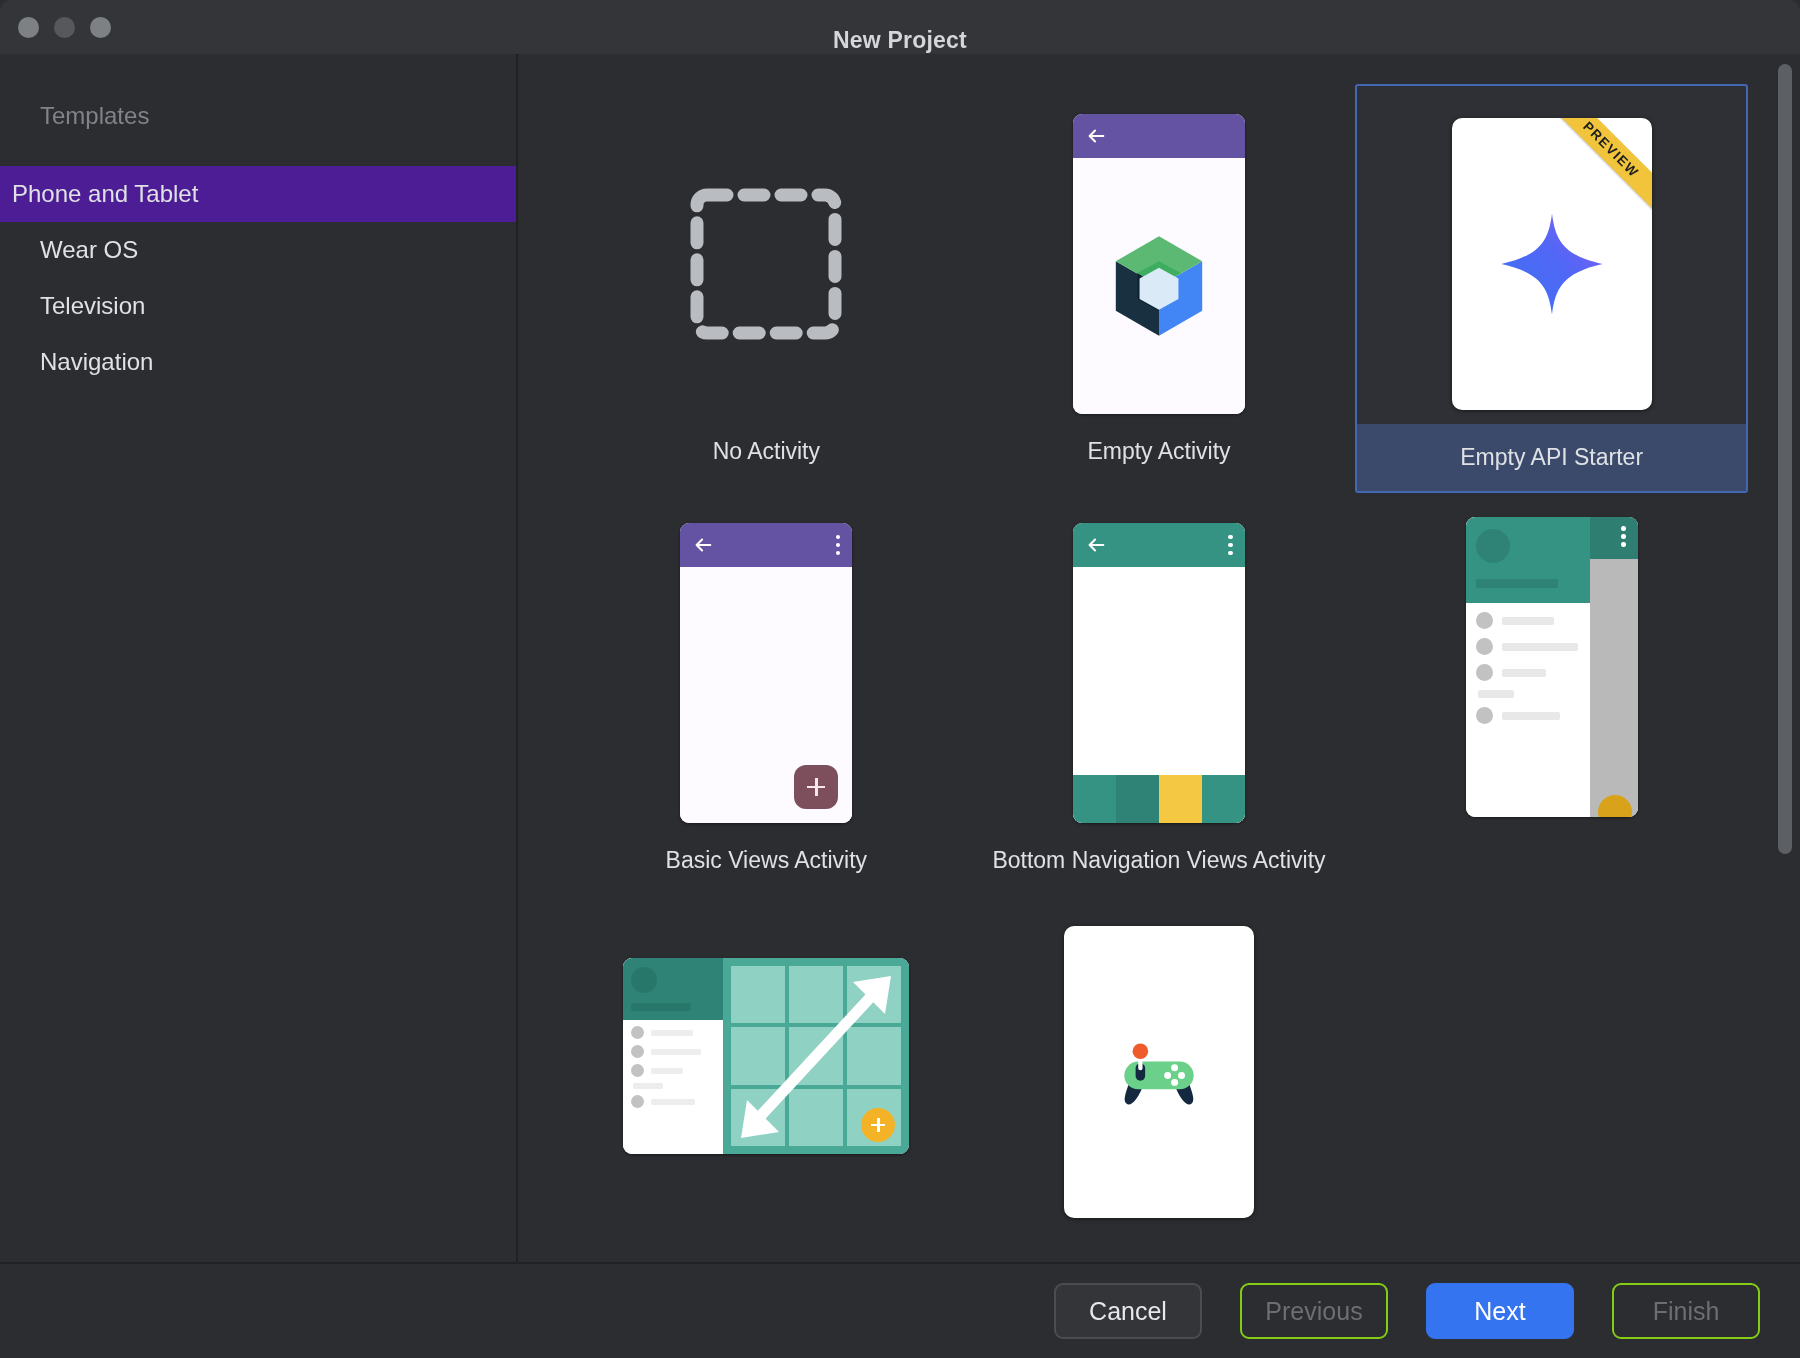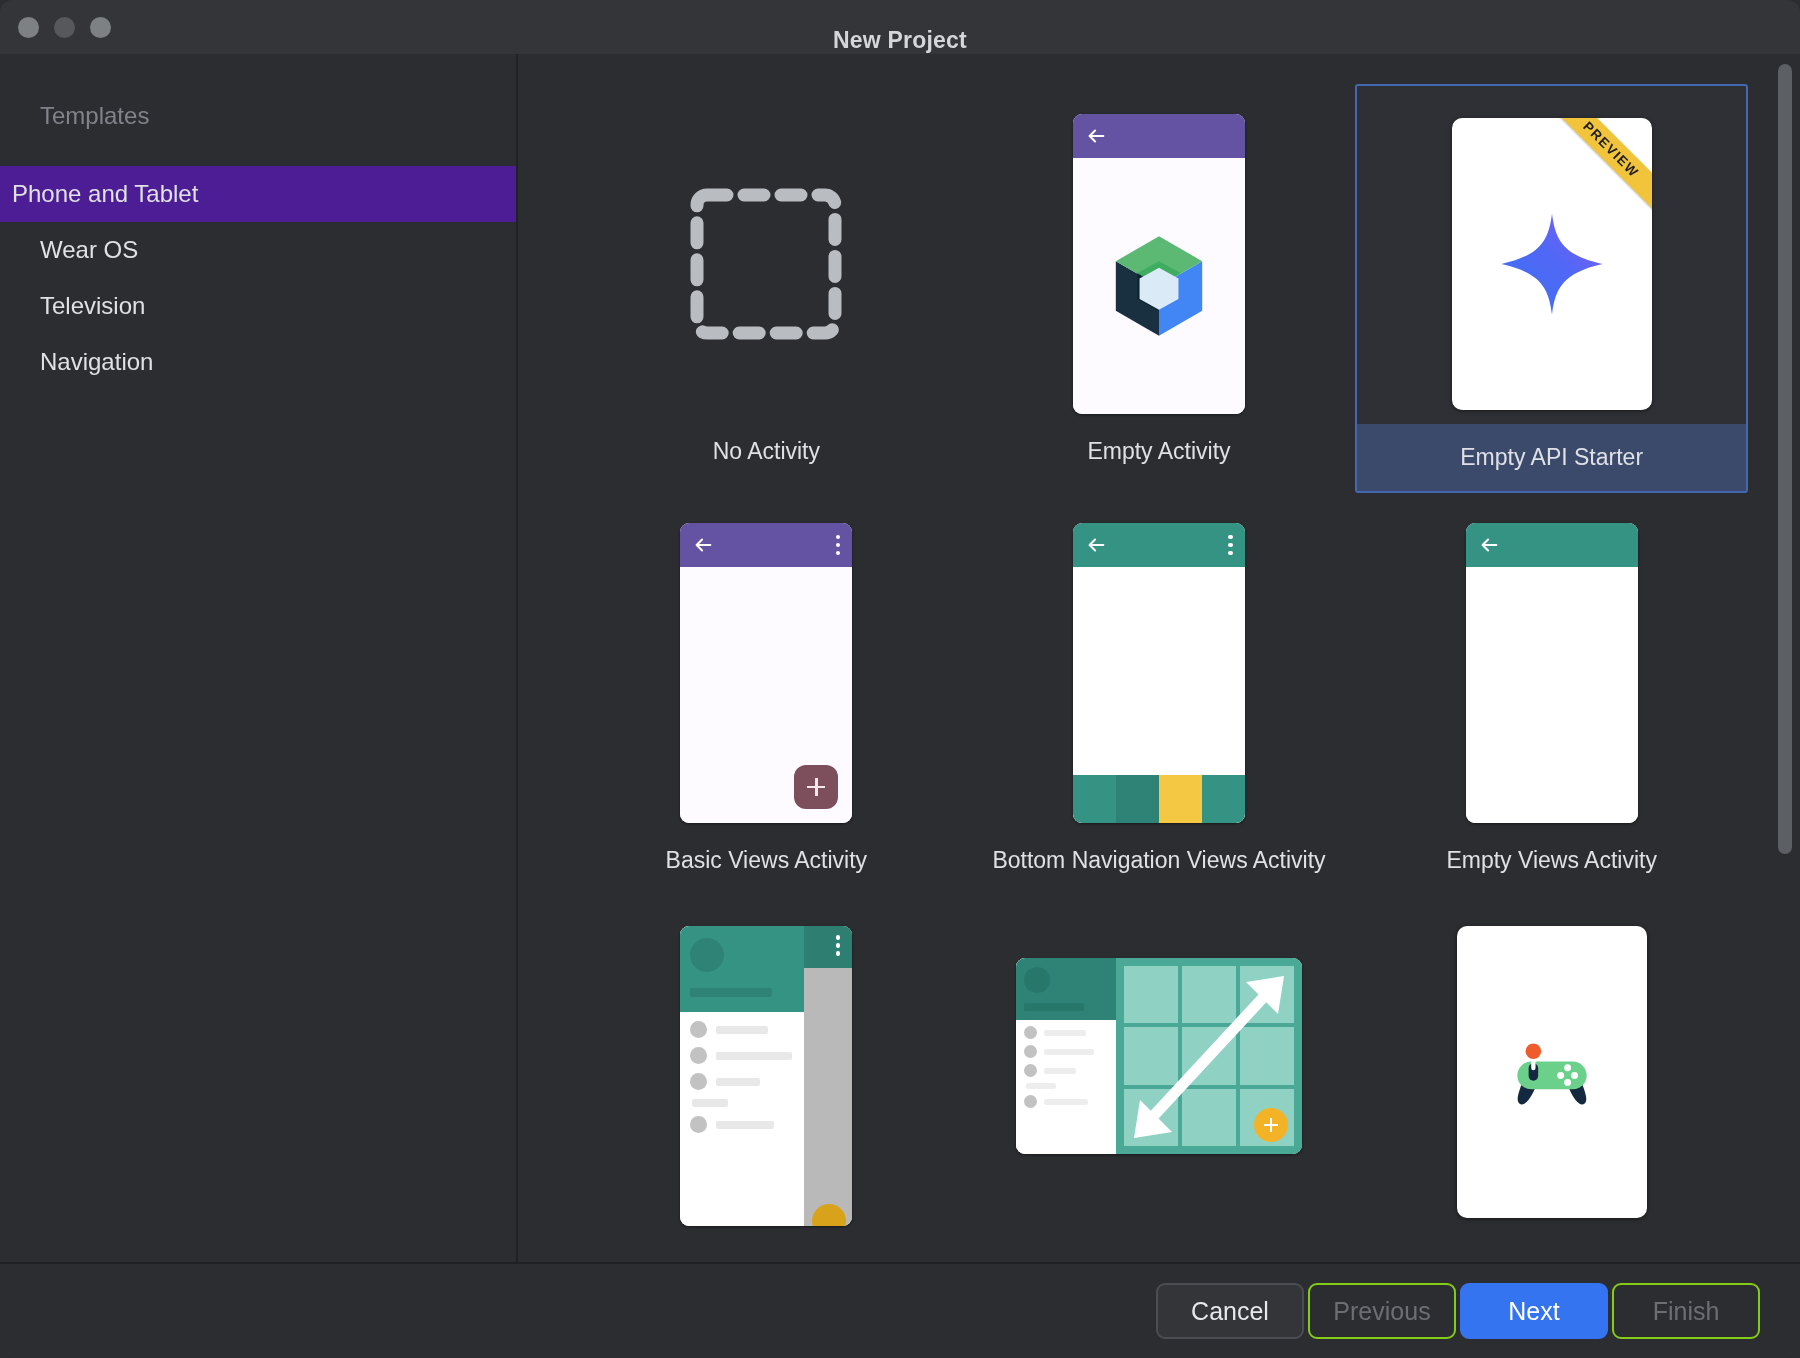--- a/index.html
+++ b/index.html
@@ -286,21 +286,21 @@
   
   #footer {
     flex: 0 0 96px;
     height: 96px;
     background: #2b2d30;
     border-top: 2px solid #1f2124;
     display: flex;
     align-items: center;
     justify-content: flex-end;
     padding-right: 40px;
-    gap: 4px;
+    gap: 38px;
   }
   .btn {
     height: 56px;
     min-width: 148px;
     border-radius: 9px;
     font-size: 25px;
     display: flex; align-items: center; justify-content: center;
     padding: 0 22px;
     cursor: default;
     user-select: none;
@@ -441,33 +441,20 @@
                   <span class="bn-sep"></span>
                   <span class="bn-yellow"></span>
                   <span class="bn-teal"></span>
                 </div>
               </div>
             </div>
           </div>
           <div class="cell-label">Bottom Navigation Views Activity</div>
         </div>
 
-        <div class="cell">
-          <div class="thumb-wrap">
-            <div class="phone">
-              <div class="appbar teal">
-                <svg class="back-arrow" viewBox="0 0 24 24">
-                  <path d="M20 12H5M11 6l-6 6 6 6" fill="none" stroke="#ffffff" stroke-width="2.2" stroke-linecap="round" stroke-linejoin="round"></path>
-                </svg>
-              </div>
-              <div class="canvas" style="background:#ffffff;"></div>
-            </div>
-          </div>
-          <div class="cell-label">Empty Views Activity</div>
-        </div>
 
         <div class="cell">
           <div class="thumb-wrap" style="height:260px;align-items:flex-start;">
             <div class="drawer-phone">
               <div class="drawer-left">
                 <div class="drawer-head">
                   <div class="drawer-av"></div>
                   <div class="drawer-line"></div>
                 </div>
                 <div class="d-row">

